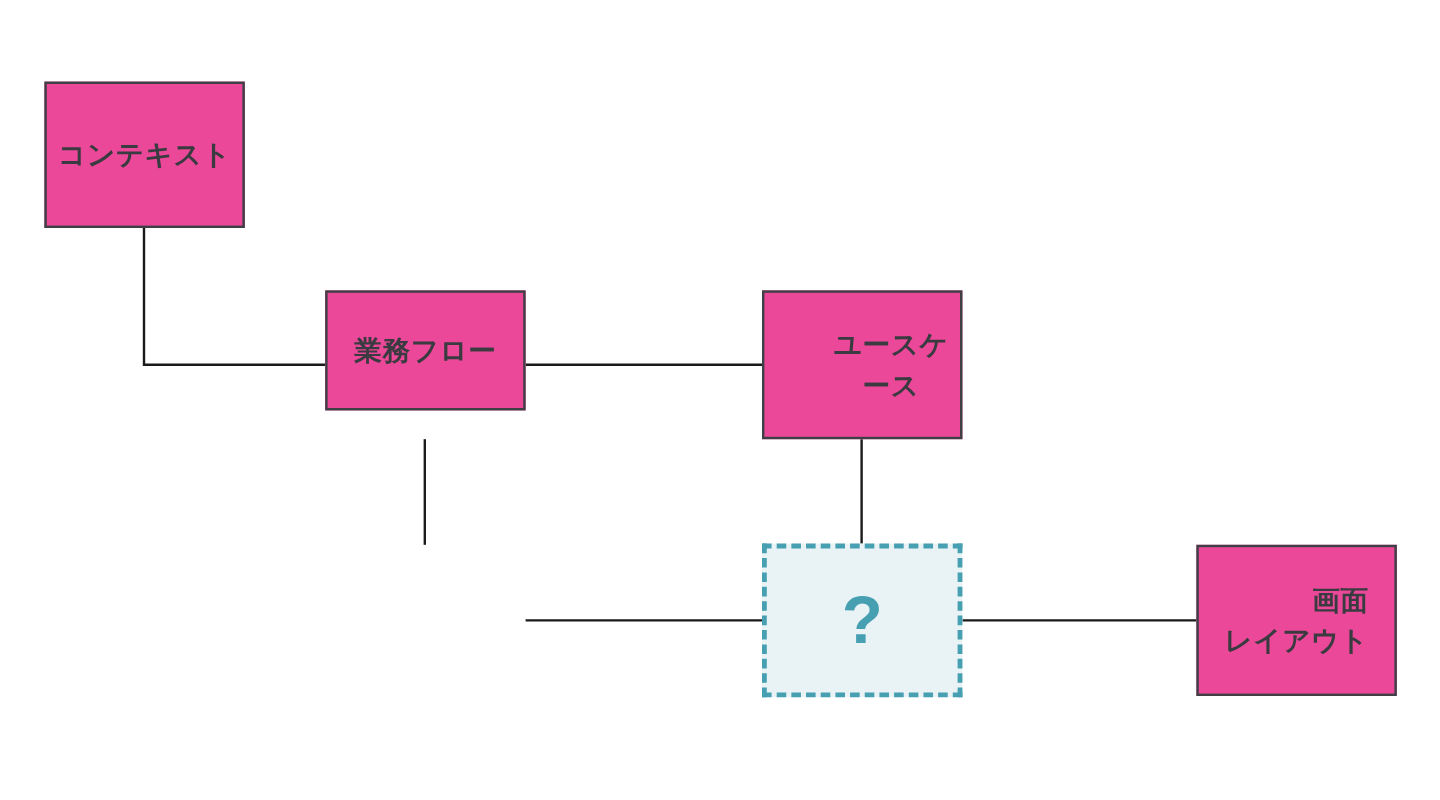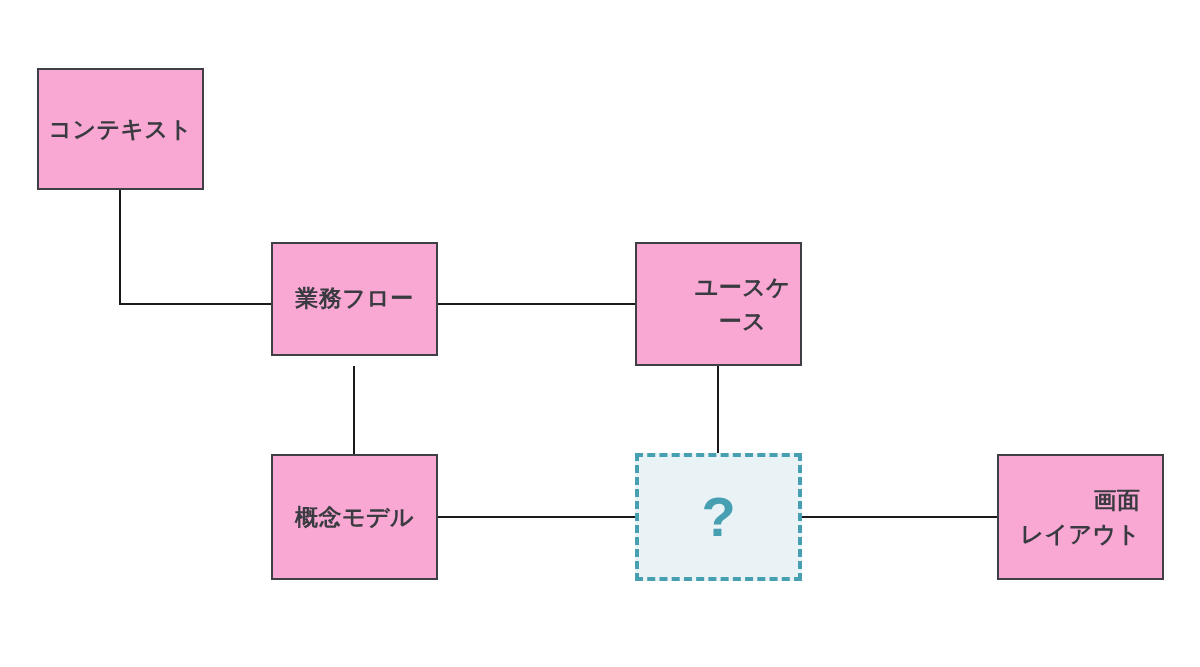--- a/index.html
+++ b/index.html
@@ -24,36 +24,36 @@
     z-index: 1;
   }
   .connectors line, .connectors polyline {
     stroke: #1a1a1a;
     stroke-width: 2;
     fill: none;
   }
   .node {
     position: absolute;
     box-sizing: border-box;
-    background: #f9a8d4;
+    background: #ec4899;
     border: 2px solid #3f4045;
     display: flex;
     align-items: center;
     justify-content: center;
     text-align: center;
     z-index: 2;
     font-weight: 700;
     font-size: 23px;
     color: #3a3b40;
     line-height: 1.5;
     white-space: pre-line;
     letter-spacing: 0.5px;
   }
   .node-context       { left: 37px;  top: 68px;  width: 167px; height: 122px; }
-  .node-business-flow { left: 271px; top: 242px; width: 167px; height: 114px; font-family: Liberation Serif, serif; }
+  .node-business-flow { left: 271px; top: 242px; width: 167px; height: 100px; }
   .node-use-case      { left: 635px; top: 242px; width: 167px; height: 124px; padding-left: 48px; }
   .node-concept-model { left: 271px; top: 454px; width: 167px; height: 126px; }
   .node-screen-layout { left: 997px; top: 454px; width: 167px; height: 126px; text-align: right; }
   .node-unknown {
     left: 635px; top: 453px; width: 167px; height: 128px;
     background: #e9f3f6;
     border: 4px dashed #479fb2;
     color: #479fb2;
     font-size: 56px;
     letter-spacing: 0;
@@ -79,23 +79,20 @@
   </div>
 
   <div class="node node-business-flow">
     <span>業務フロー</span>
   </div>
 
   <div class="node node-use-case">
     <span>ユースケース</span>
   </div>
 
-  <div class="node node-concept-model">
-    <span>概念モデル</span>
-  </div>
 
   <div class="node node-unknown">
     <span>?</span>
   </div>
 
   <div class="node node-screen-layout">
     <span>画面
 レイアウト</span>
   </div>
 

